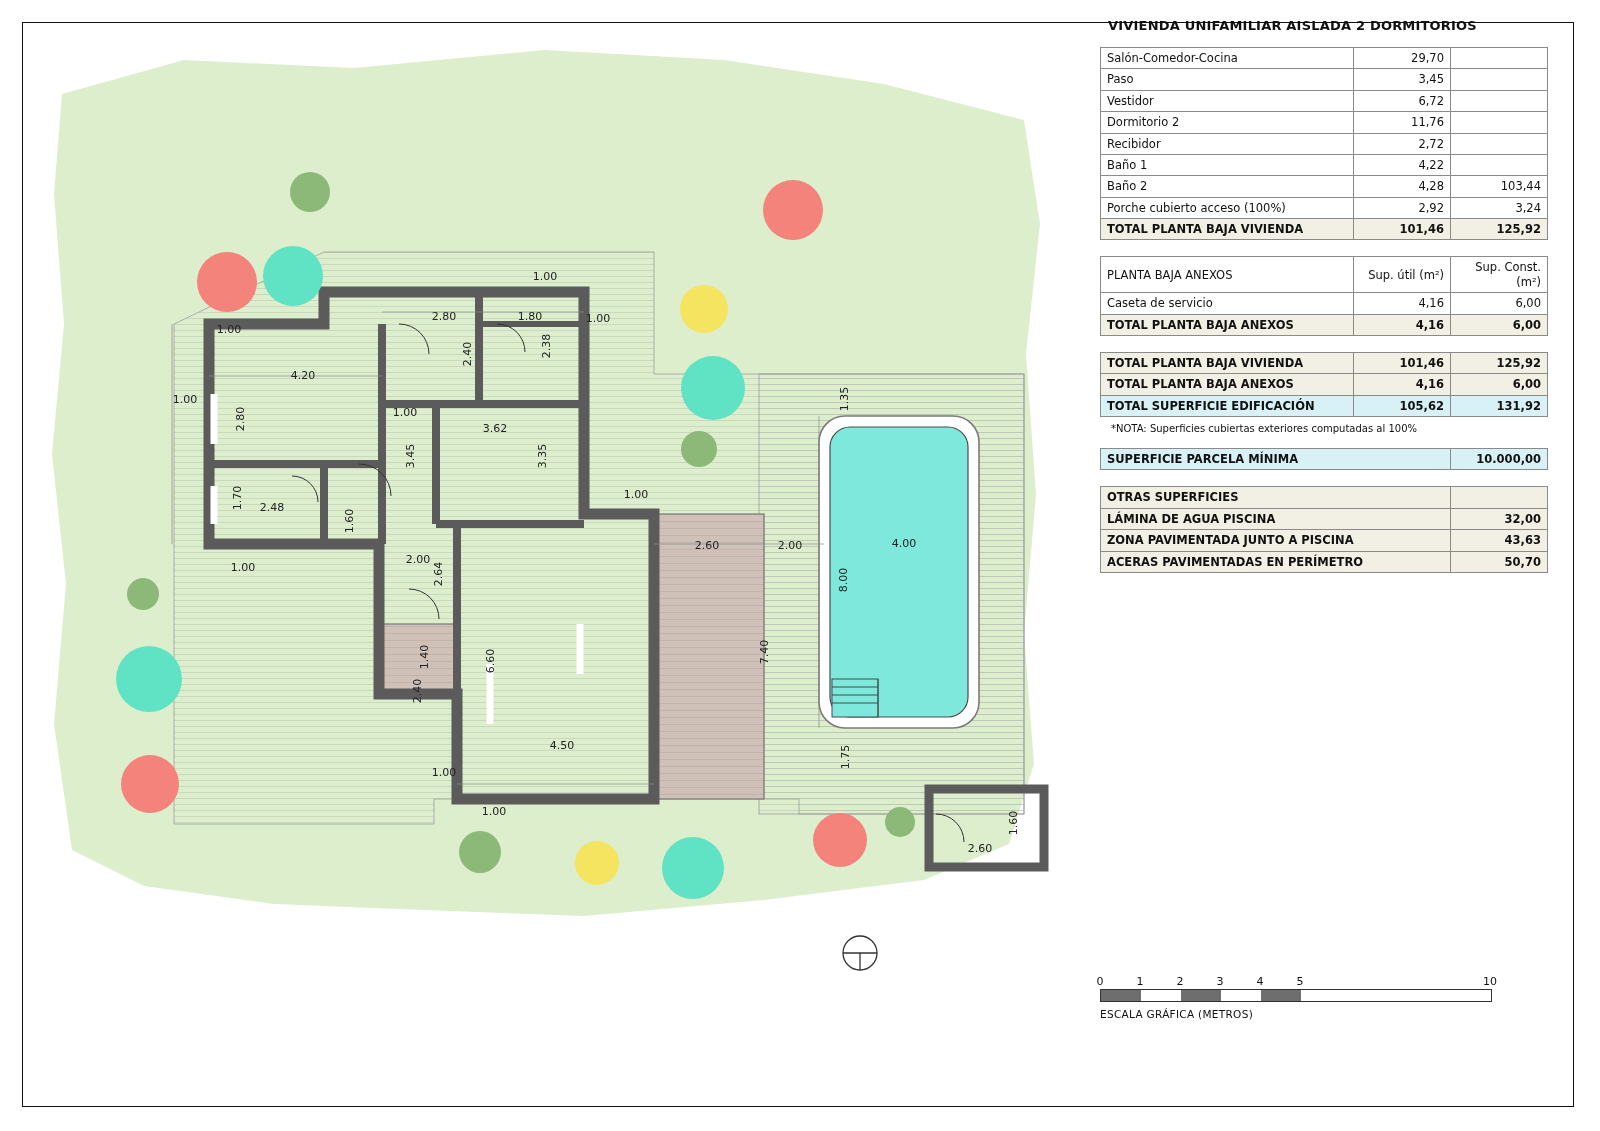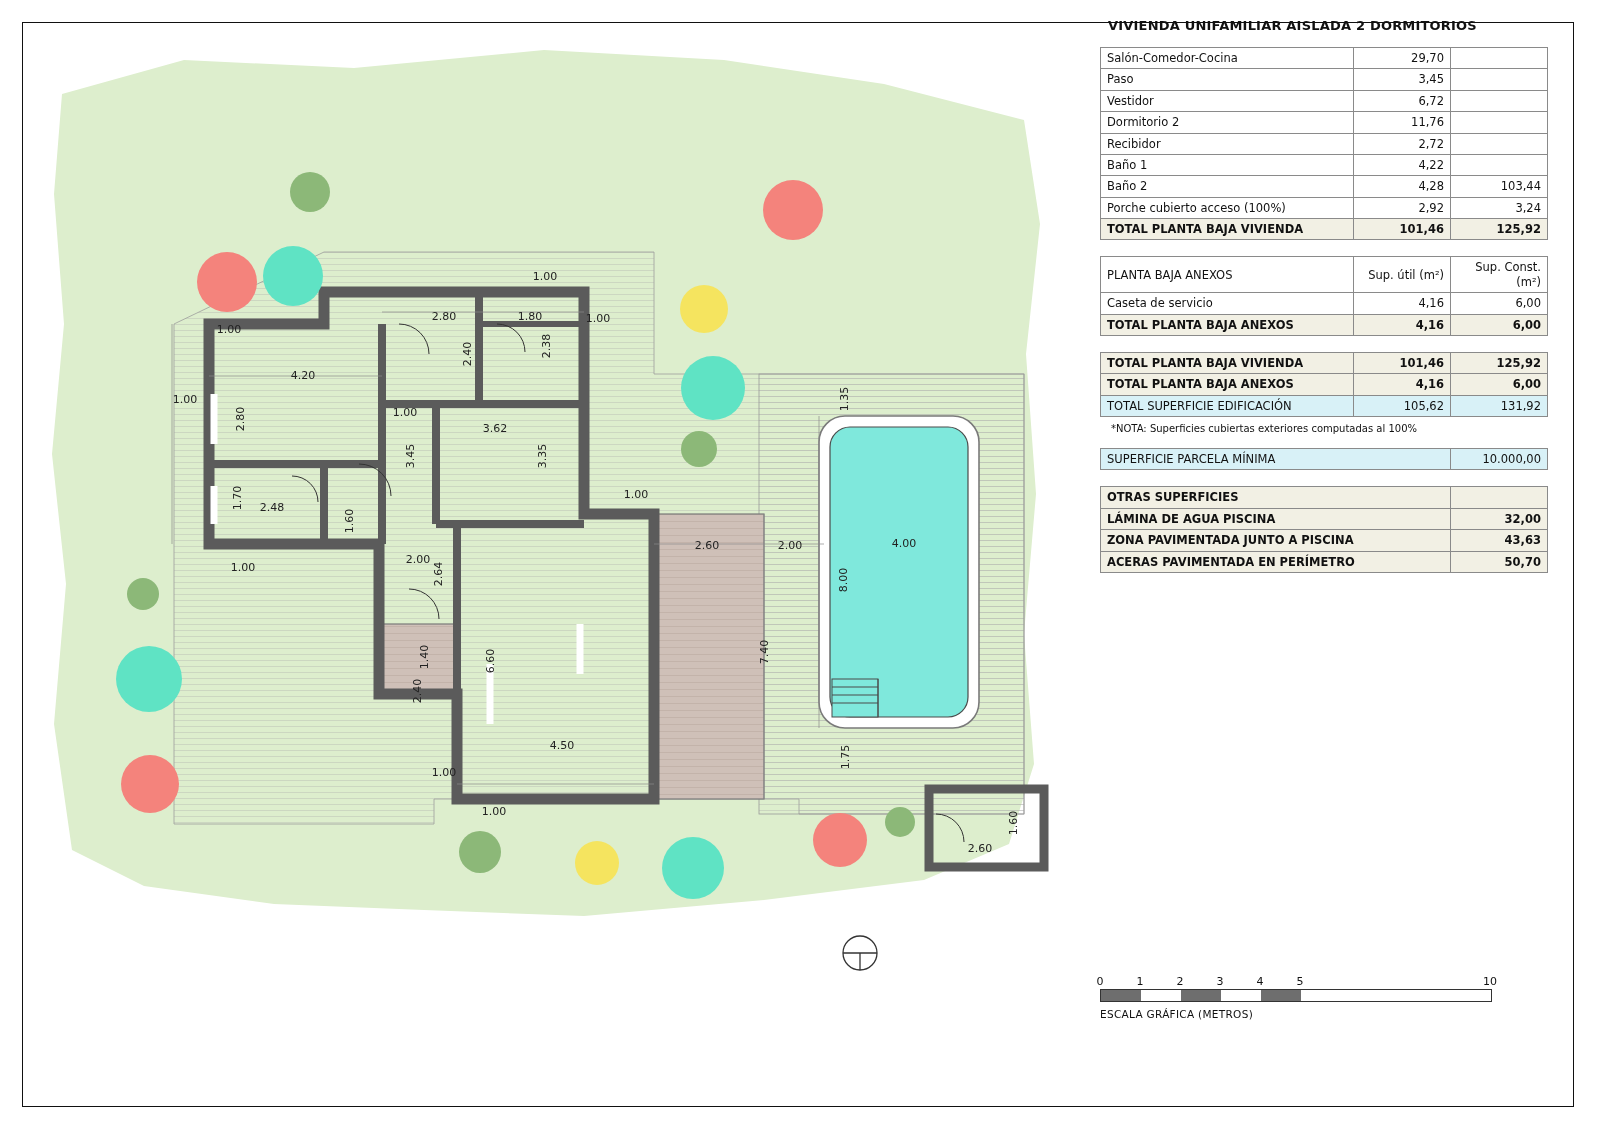--- a/index.html
+++ b/index.html
@@ -81,21 +81,21 @@
     text-align: right;
     width: 84px;
   }
   tr.total td {
     background: #f2f0e4;
     font-weight: bold;
     margin-top: 37px;
   }
   tr.total-blue td {
     background: #d8f1f7;
-    font-weight: normal;
+    font-weight: bold;
     margin-top: 24px;
   }
   .note {
     font-size: 10px;
     margin: -10px 0 14px 11px;
     color: #111;
   }
   tr.beige td {
     background: #f2f0e4;
     font-weight: bold;
@@ -411,21 +411,21 @@
         </tr>
         <tr class="beige">
           <td>LÁMINA DE AGUA PISCINA</td>
           <td class="num">32,00</td>
         </tr>
         <tr class="beige">
           <td>ZONA PAVIMENTADA JUNTO A PISCINA</td>
           <td class="num">43,63</td>
         </tr>
         <tr class="beige">
-          <td>ACERAS PAVIMENTADA EN PERÍMETRO</td>
+          <td>ACERAS PAVIMENTADAS EN PERÍMETRO</td>
           <td class="num">50,70</td>
         </tr>
       </tbody>
     </table>
   </div>
 
   <div id="scalebar">
     <div class="scale-nums">
       <span style="left:0px">0</span>
       <span style="left:40px">1</span>

